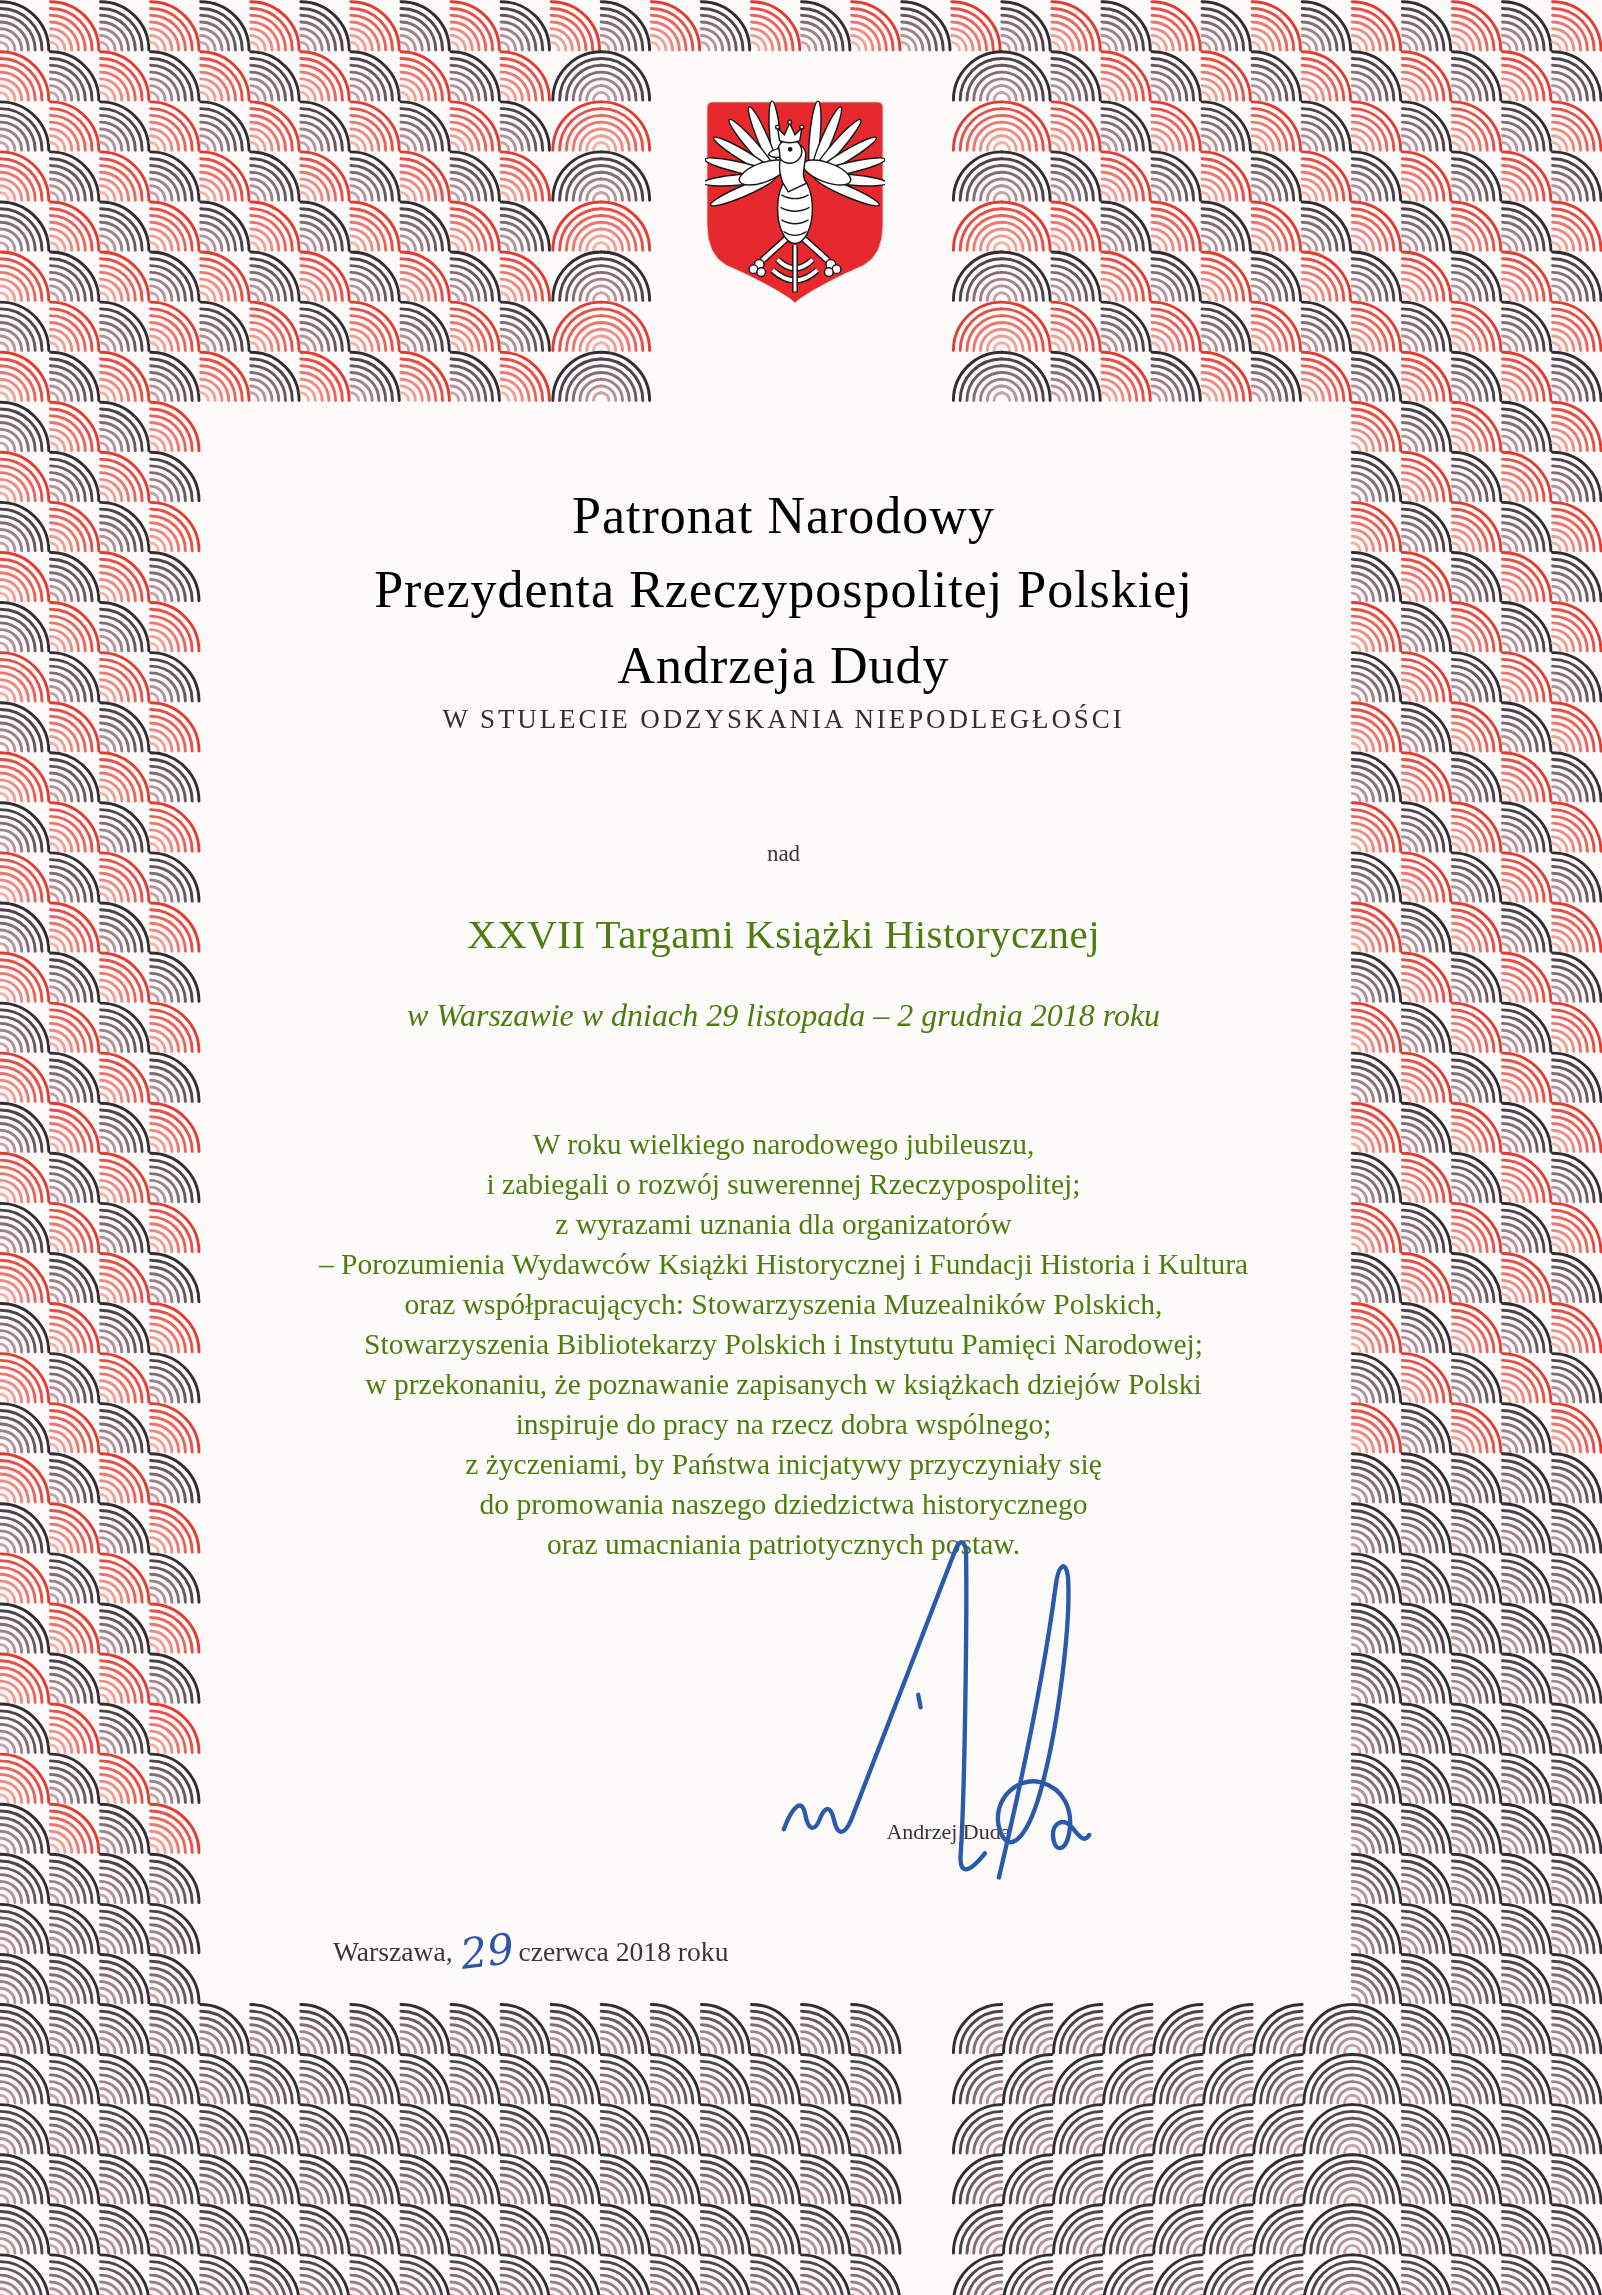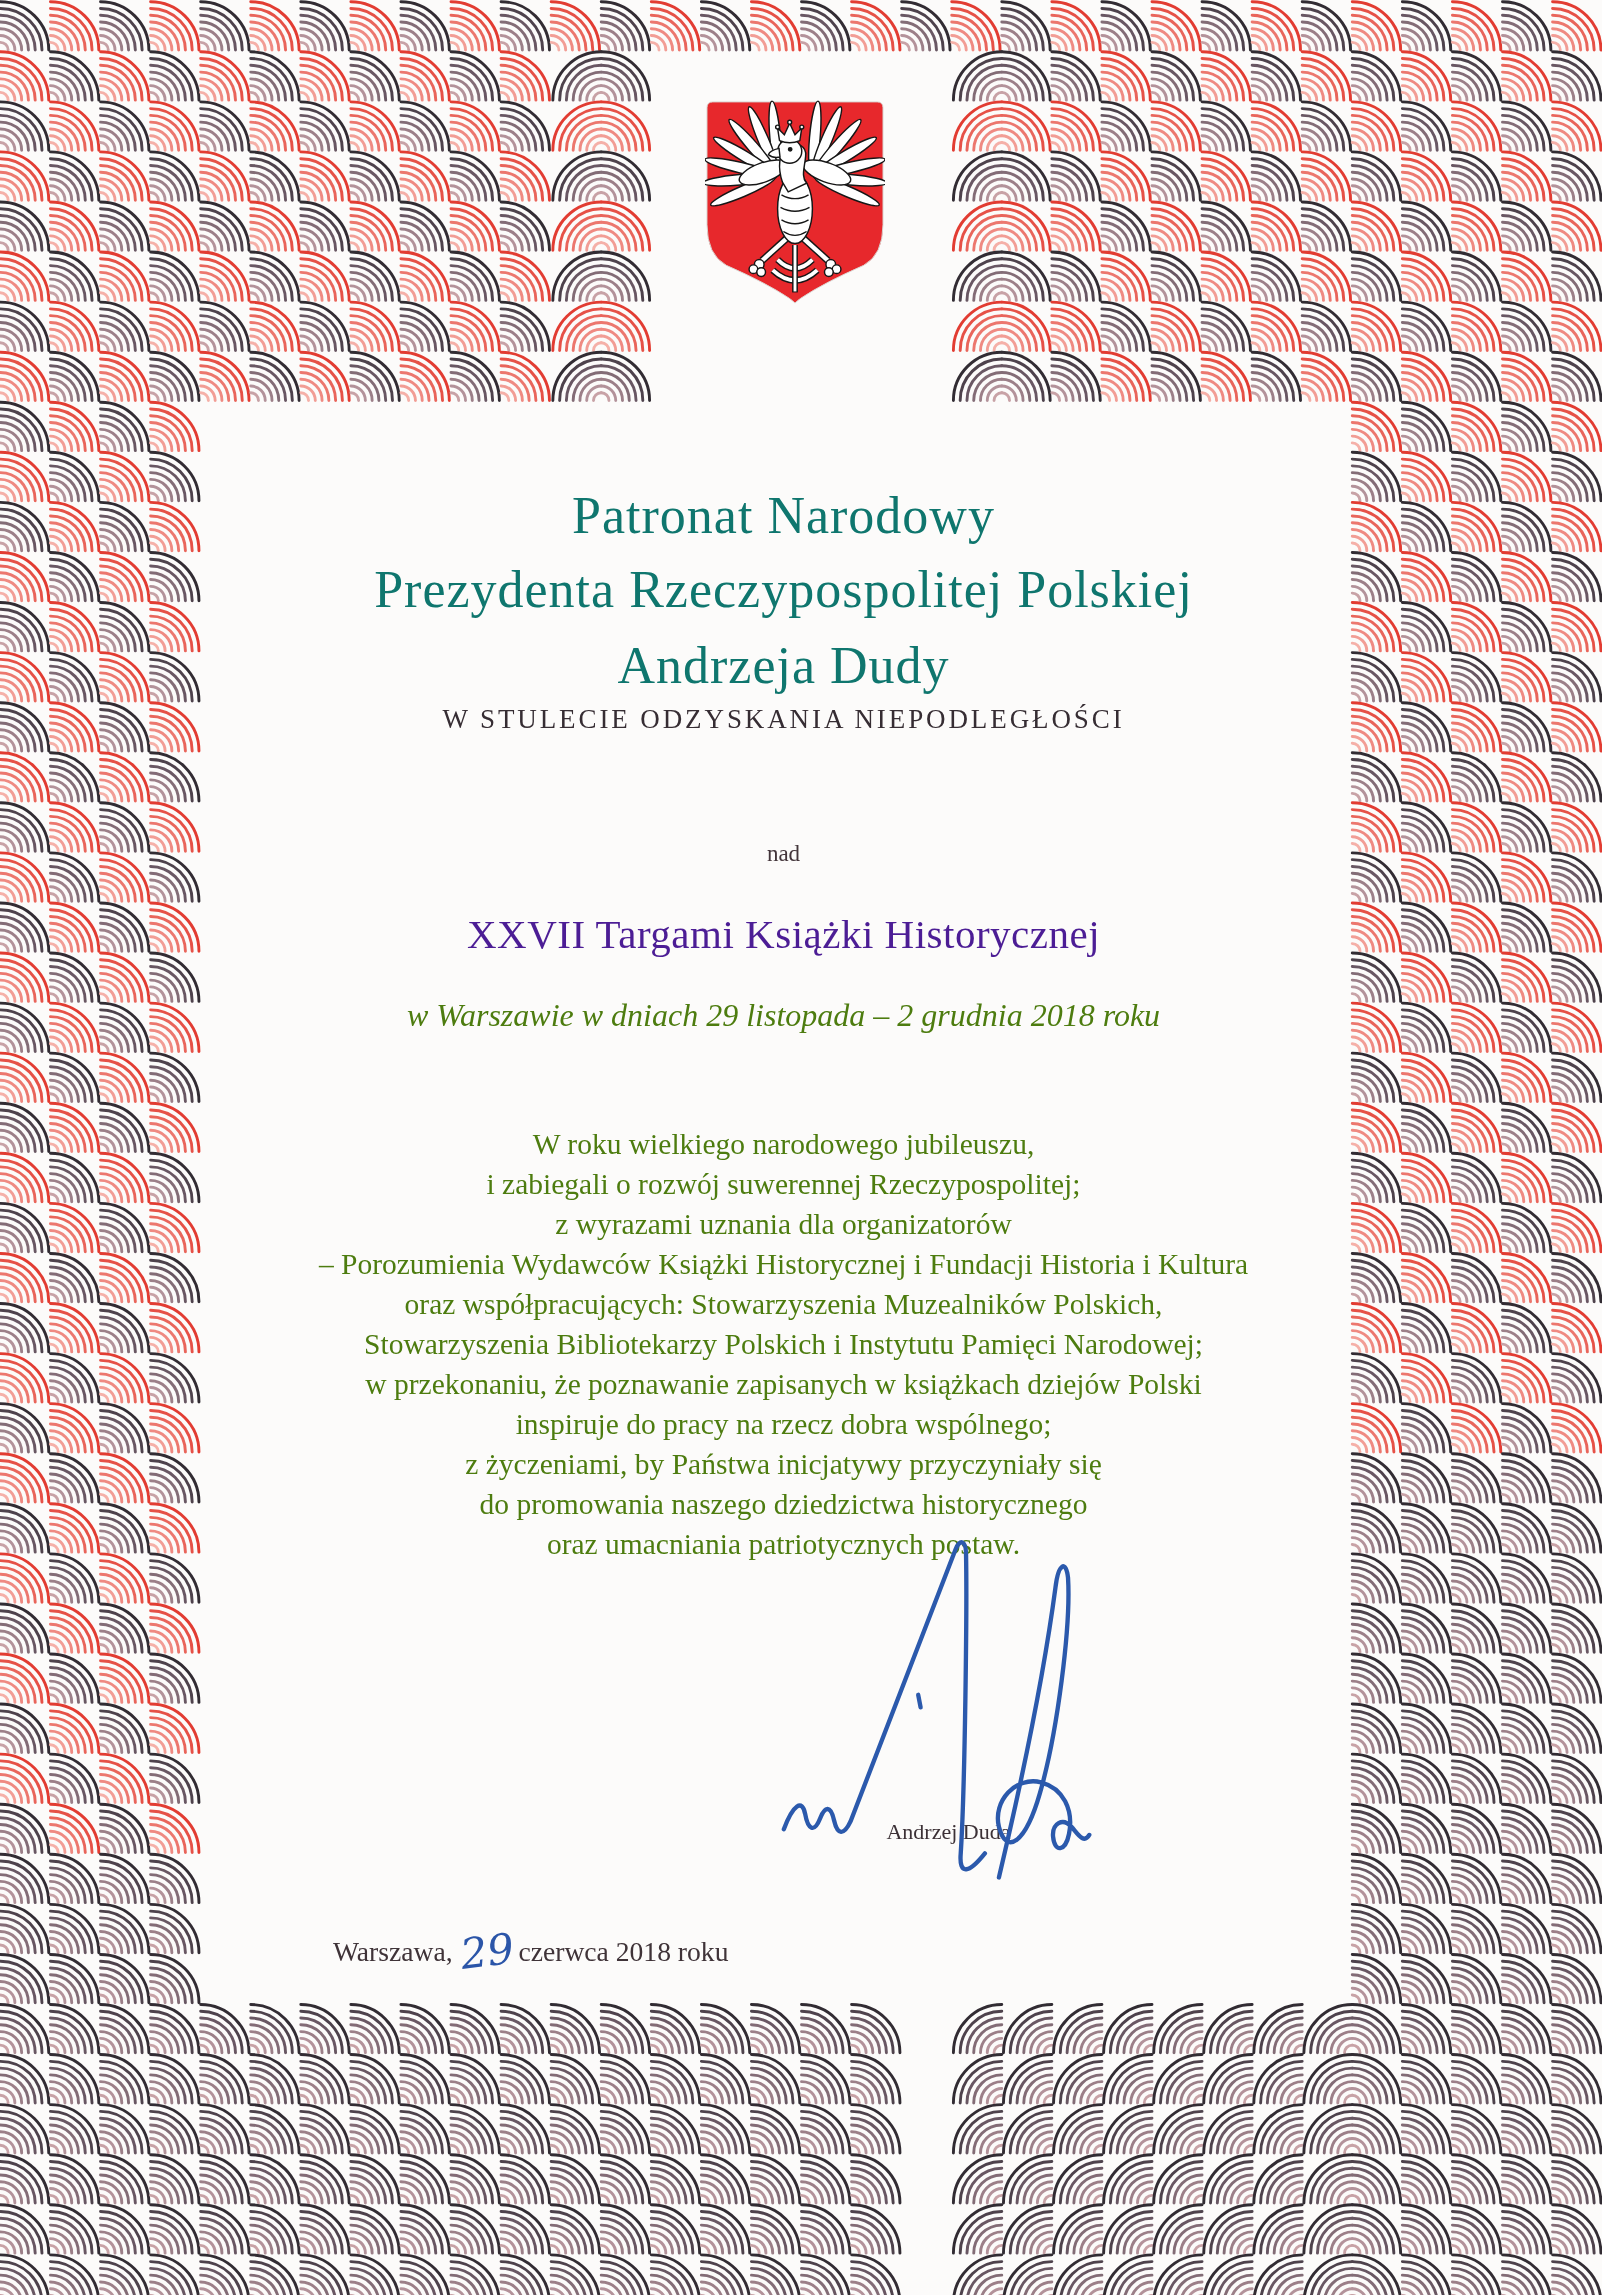--- a/index.html
+++ b/index.html
@@ -9,27 +9,27 @@
     background:#fcfbfa;
     overflow:hidden;
     font-family:"Liberation Serif","DejaVu Serif",serif;
   }
   #border-pattern{position:absolute;left:0;top:0;z-index:1;}
   .txt{
     position:absolute;left:116px;width:1335px;
     text-align:center;z-index:3;
     font-family:"Liberation Serif","DejaVu Serif",serif;
   }
-  .title{font-size:52px;color:#0f766e;letter-spacing:1px;}
+  .title{font-size:52px;color:#000000;letter-spacing:1px;}
   #title-1{top:486px;}
   #title-2{top:560px;}
   #title-3{top:636px;}
   #subtitle{top:704px;font-size:27px;letter-spacing:2.9px;color:#362d33;}
   #nad{top:841px;font-size:23px;color:#43353a;}
-  #event{top:910px;font-size:41px;color:#4c1d95;letter-spacing:0.5px;}
+  #event{top:910px;font-size:41px;color:#4d7c0f;letter-spacing:0.5px;}
   #details{top:997px;font-size:32px;color:#4d7c0f;font-style:italic;}
   #body-par{top:1124px;font-size:29.5px;line-height:40px;color:#4d7c0f;}
   #coat-of-arms{position:absolute;left:705px;top:100px;z-index:2;}
   #signature-svg{position:absolute;left:711px;top:1515px;z-index:4;}
   #sig-label{top:1819px;left:755px;width:387px;font-size:22px;color:#3c3136;}
   #date-line{
     position:absolute;left:333px;top:1936px;z-index:3;
     font-size:27.6px;color:#3f3338;text-align:left;white-space:nowrap;
   }
   #date-day{

